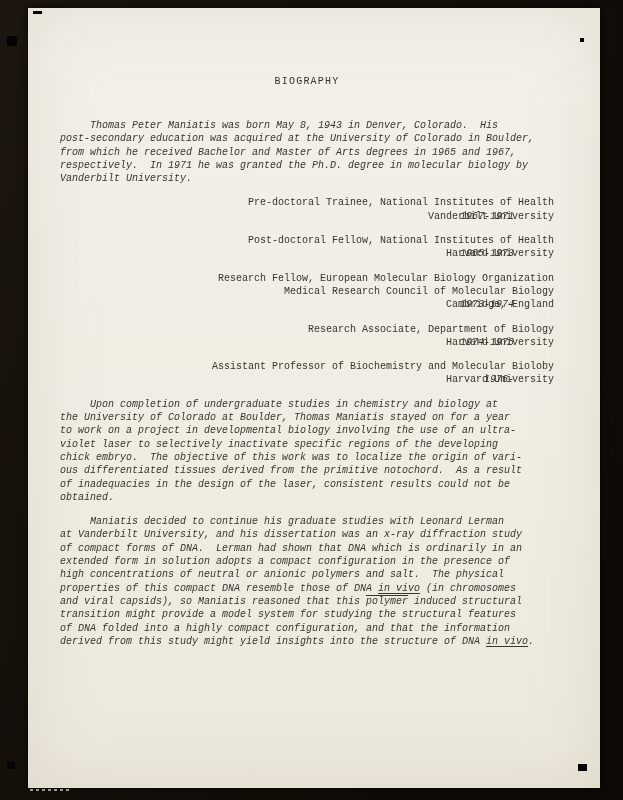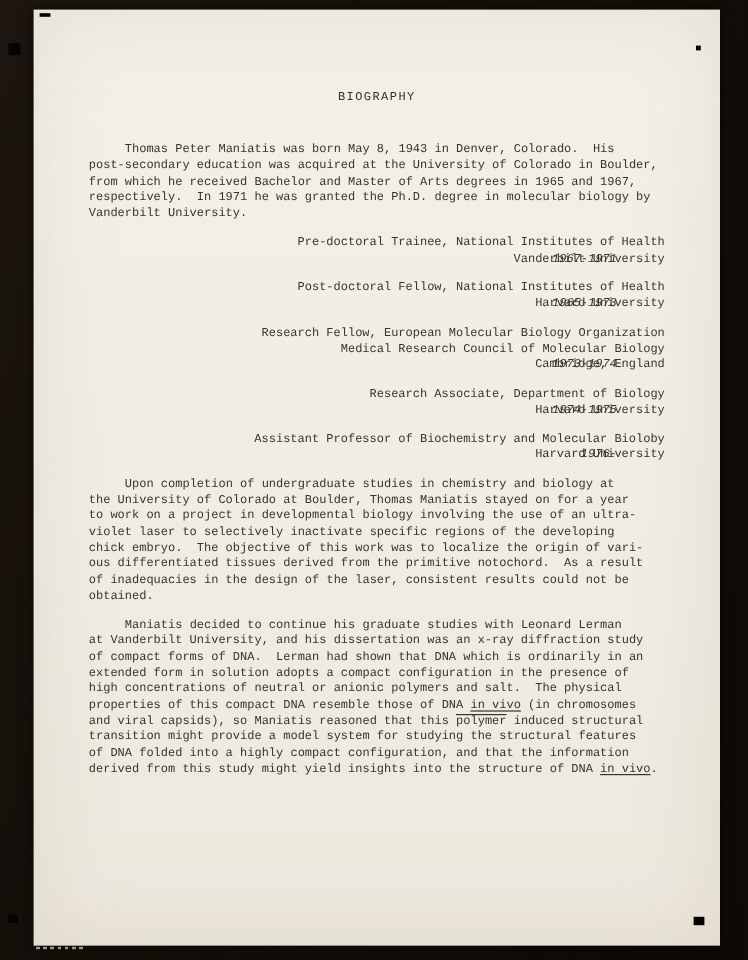--- a/index.html
+++ b/index.html
@@ -12,39 +12,40 @@
   .scan {
     position: relative;
     width: 623px; height: 800px;
     background: linear-gradient(115deg, #1c1510 0%, #120d08 55%, #0d0906 100%);
   }
   .page {
     position: absolute;
     left: 28px; top: 8px;
     width: 572px; height: 780px;
     box-sizing: border-box;
-    padding: 68px 46px 0 46px;
+    padding: 68px 46px 0 32px;
     background: linear-gradient(180deg, #f3f0e8 0%, #efece2 60%, #ece8dc 100%);
     box-shadow: 0 0 7px rgba(0,0,0,0.7), inset 0 0 70px rgba(176,166,140,0.22);
     color: #38342d;
   }
   .doc-title {
     margin: 0 0 32px 0;
     font-size: 10px;
     font-weight: normal;
     letter-spacing: 1.2px;
     text-align: center;
     color: #353129;
   }
   .body-text { font-size: 10px; line-height: 13.3px; }
   .block {
     margin: 0 0 11px 0;
     white-space: pre-wrap;
     font-size: 10px;
     line-height: 13.3px;
+    font-style: italic;
   }
   .entries { margin-left: 36px; }
   .entry {
     position: relative;
     margin: 0 0 11px 0;
   }
   .entry-lines {
     white-space: pre-wrap;
     font-size: 10px;
     line-height: 13.3px;

